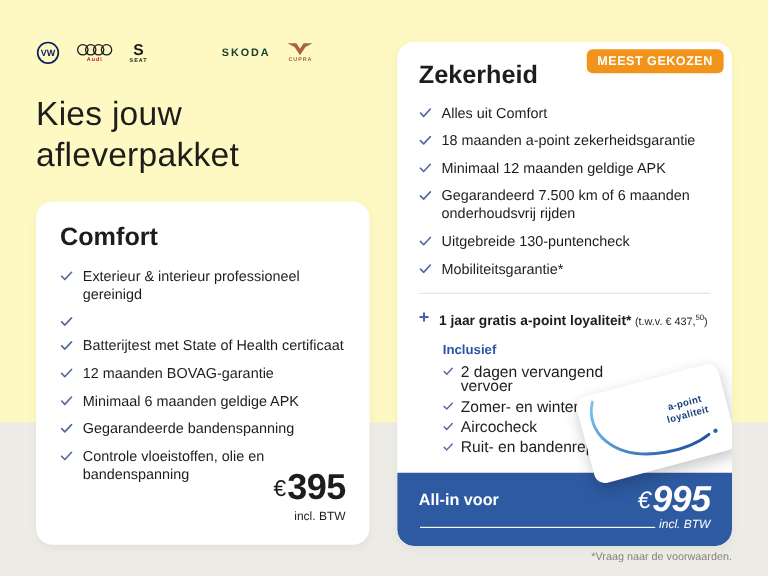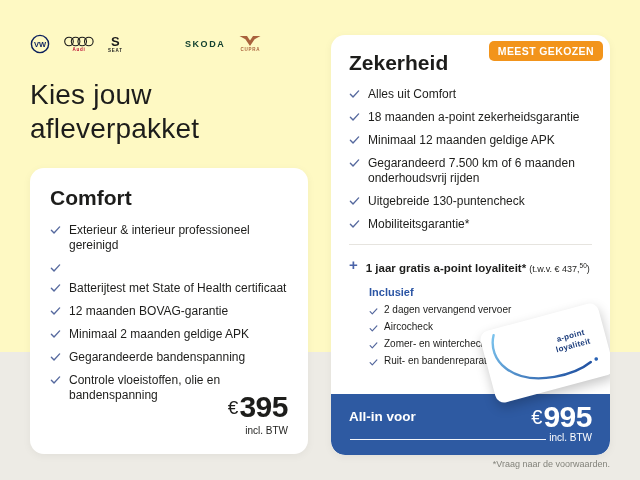--- a/index.html
+++ b/index.html
@@ -76,22 +76,22 @@
   .bonus-title { font-size: 11.5px; font-weight: 700; }
   .bonus-value { font-size: 9px; font-weight: 500; margin-left: 3px; }
   .bonus-value sup { font-size: 6.5px; }
 
   .inclusief-label {
     margin: 10px 0 6px 20px;
     color: #2B55A4; font-size: 11px; font-weight: 700;
   }
   ul.sublist { list-style: none; margin-left: 20px; width: 160px; }
   ul.sublist li {
-    display: flex; align-items: flex-end; gap: 6px;
-    font-size: 10px; line-height: 12px; font-weight: 500; margin-bottom: 5px;
+    display: flex; align-items: flex-start; gap: 6px;
+    font-size: 13px; line-height: 12px; font-weight: 500; margin-bottom: 5px;
   }
   ul.sublist li .chk { flex: 0 0 auto; margin-top: 1px; }
 
   
   .loyalty-card {
     position: absolute; left: 155px; top: 281px; width: 122px; height: 74px;
     background: #fff; border-radius: 9px;
     box-shadow: 0 5px 12px rgba(0,0,0,0.22);
     transform: rotate(-15deg); z-index: 3;
   }
@@ -103,21 +103,21 @@
   }
 
   
   .allin-bar {
     position: absolute; left: 0; right: 0; bottom: 0; height: 61px;
     background: #2E5AA2; border-radius: 0 0 14px 14px;
     padding: 11px 18px; color: #fff; z-index: 2;
   }
   .allin-label { font-size: 13.5px; font-weight: 600; margin-top: 4px; }
   .allin-line { position: absolute; left: 19px; bottom: 15px; width: 196px; height: 1px; background: rgba(255,255,255,0.95); }
-  .allin-price { position: absolute; right: 18px; top: 6px; text-align: right; }
+  .allin-price { position: absolute; right: 18px; top: 6px; text-align: right; font-style: italic; }
   .allin-cur { font-size: 20px; font-weight: 400; vertical-align: 3px; margin-right: 1px; }
   .allin-val { font-size: 30px; font-weight: 700; letter-spacing: -0.5px; }
   .allin-note { font-size: 10px; font-weight: 500; margin-top: -2px; }
 
   .footnote {
     position: absolute; right: 30px; top: 459px;
     font-size: 9px; color: #83837B; font-weight: 500;
   }
 </style>
 </head>
@@ -184,21 +184,21 @@
       <li>
         <svg class="chk" width="11" height="10" viewBox="0 0 12 10">
             <path d="M1.5 5.2 L4.4 8.2 L10.5 1.6" fill="none" stroke="#56699E" stroke-width="1.5" stroke-linecap="round" stroke-linejoin="round"></path>
           </svg>
         <span>12 maanden BOVAG-garantie</span>
       </li>
       <li>
         <svg class="chk" width="11" height="10" viewBox="0 0 12 10">
             <path d="M1.5 5.2 L4.4 8.2 L10.5 1.6" fill="none" stroke="#56699E" stroke-width="1.5" stroke-linecap="round" stroke-linejoin="round"></path>
           </svg>
-        <span>Minimaal 2 maanden geldige APK</span>
+        <span>Minimaal 6 maanden geldige APK</span>
       </li>
       <li>
         <svg class="chk" width="11" height="10" viewBox="0 0 12 10">
             <path d="M1.5 5.2 L4.4 8.2 L10.5 1.6" fill="none" stroke="#56699E" stroke-width="1.5" stroke-linecap="round" stroke-linejoin="round"></path>
           </svg>
         <span>Gegarandeerde bandenspanning</span>
       </li>
       <li style="width:180px;">
         <svg class="chk" width="11" height="10" viewBox="0 0 12 10">
             <path d="M1.5 5.2 L4.4 8.2 L10.5 1.6" fill="none" stroke="#56699E" stroke-width="1.5" stroke-linecap="round" stroke-linejoin="round"></path>
@@ -270,27 +270,27 @@
       <li>
         <svg class="chk" width="9" height="9" viewBox="0 0 12 10">
             <path d="M1.5 5.2 L4.4 8.2 L10.5 1.6" fill="none" stroke="#56699E" stroke-width="1.6" stroke-linecap="round" stroke-linejoin="round"></path>
           </svg>
         <span>2 dagen vervangend vervoer</span>
       </li>
       <li>
         <svg class="chk" width="9" height="9" viewBox="0 0 12 10">
             <path d="M1.5 5.2 L4.4 8.2 L10.5 1.6" fill="none" stroke="#56699E" stroke-width="1.6" stroke-linecap="round" stroke-linejoin="round"></path>
           </svg>
-        <span>Aircocheck</span>
+        <span>Zomer- en winterchecks</span>
       </li>
       <li>
         <svg class="chk" width="9" height="9" viewBox="0 0 12 10">
             <path d="M1.5 5.2 L4.4 8.2 L10.5 1.6" fill="none" stroke="#56699E" stroke-width="1.6" stroke-linecap="round" stroke-linejoin="round"></path>
           </svg>
-        <span>Zomer- en winterchecks</span>
+        <span>Aircocheck</span>
       </li>
       <li>
         <svg class="chk" width="9" height="9" viewBox="0 0 12 10">
             <path d="M1.5 5.2 L4.4 8.2 L10.5 1.6" fill="none" stroke="#56699E" stroke-width="1.6" stroke-linecap="round" stroke-linejoin="round"></path>
           </svg>
         <span>Ruit- en bandenreparatie</span>
       </li>
     </ul>
 
     <div class="loyalty-card">

